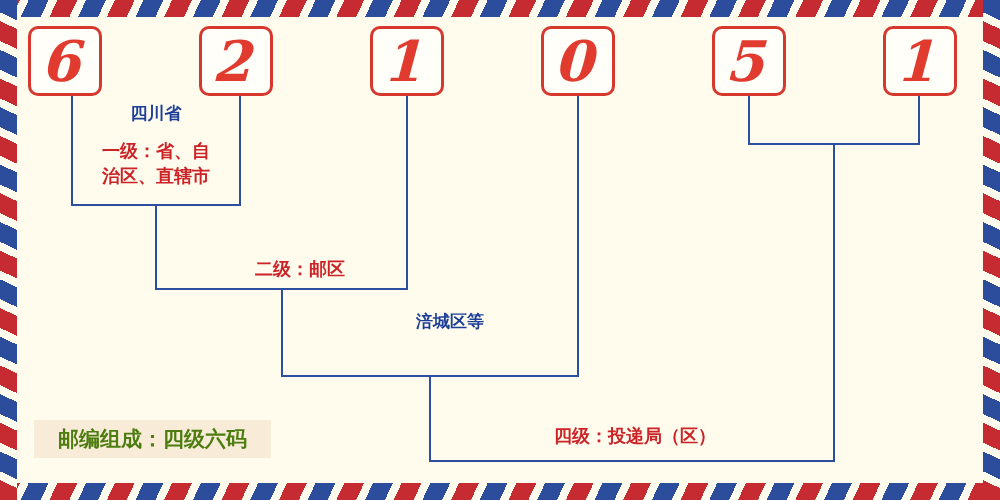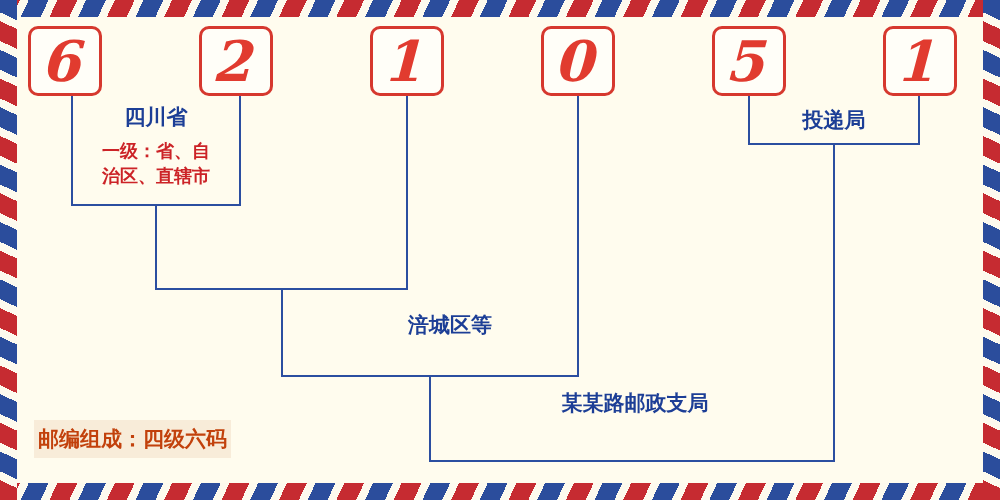--- a/index.html
+++ b/index.html
@@ -38,29 +38,29 @@
     font-size:56px;line-height:1;color:#e13b2f;transform:skewX(-4deg);
   }
 
   
   .vline{position:absolute;width:2px;background:#2b4ea0;}
   .hline{position:absolute;height:2px;background:#2b4ea0;}
 
   
   .lvl-name{
     position:absolute;text-align:center;color:#1c3e96;font-weight:bold;
-    font-size:21px;line-height:1.2;
+    font-size:17px;line-height:1.2;
   }
   .lvl-desc{
     position:absolute;text-align:center;color:#cc2327;font-weight:bold;
     font-size:18px;line-height:1.25;
   }
   .footer-note{
-    position:absolute;left:34px;top:420px;padding:5px 4px;
-    background:#f8ecd9;color:#c2410c;font-weight:bold;font-size:21px;
+    position:absolute;left:34px;top:420px;padding:5px 24px;
+    background:#f8ecd9;color:#4d7c0f;font-weight:bold;font-size:21px;
   }
 </style>
 </head>
 <body>
 
 <div class="canvas">
 
   <div class="stripe stripe-top"></div>
   <div class="stripe stripe-bottom"></div>
   <div class="stripe stripe-left"></div>
@@ -88,31 +88,31 @@
   <div class="vline" style="left:71px;top:96px;height:110px"></div>
   <div class="vline" style="left:239px;top:96px;height:110px"></div>
   <div class="hline" style="left:71px;top:204px;width:170px"></div>
   <div class="lvl-name" style="left:86px;top:104px;width:140px">四川省</div>
   <div class="lvl-desc" style="left:66px;top:140px;width:180px">一级：省、自</div>
   <div class="lvl-desc" style="left:66px;top:165px;width:180px">治区、直辖市</div>
 
   <div class="vline" style="left:155px;top:206px;height:84px"></div>
   <div class="vline" style="left:406px;top:96px;height:194px"></div>
   <div class="hline" style="left:155px;top:288px;width:253px"></div>
+  <div class="lvl-desc" style="left:210px;top:258px;width:180px">二级：邮区</div>
 
   <div class="vline" style="left:281px;top:290px;height:87px"></div>
   <div class="vline" style="left:577px;top:96px;height:281px"></div>
   <div class="hline" style="left:281px;top:375px;width:298px"></div>
   <div class="lvl-name" style="left:370px;top:312px;width:160px">涪城区等</div>
 
   <div class="vline" style="left:748px;top:96px;height:49px"></div>
   <div class="vline" style="left:918px;top:96px;height:49px"></div>
   <div class="hline" style="left:748px;top:143px;width:172px"></div>
-  <div class="lvl-name" style="left:774px;top:107px;width:120px">投递局</div>
 
   <div class="vline" style="left:429px;top:377px;height:85px"></div>
   <div class="vline" style="left:833px;top:145px;height:317px"></div>
   <div class="hline" style="left:429px;top:460px;width:406px"></div>
-  <div class="lvl-name" style="left:535px;top:390px;width:200px">某某路邮政支局</div>
+  <div class="lvl-desc" style="left:505px;top:425px;width:260px">四级：投递局（区）</div>
 
   <div class="footer-note">邮编组成：四级六码</div>
 
 </div>
 
 </body></html>

